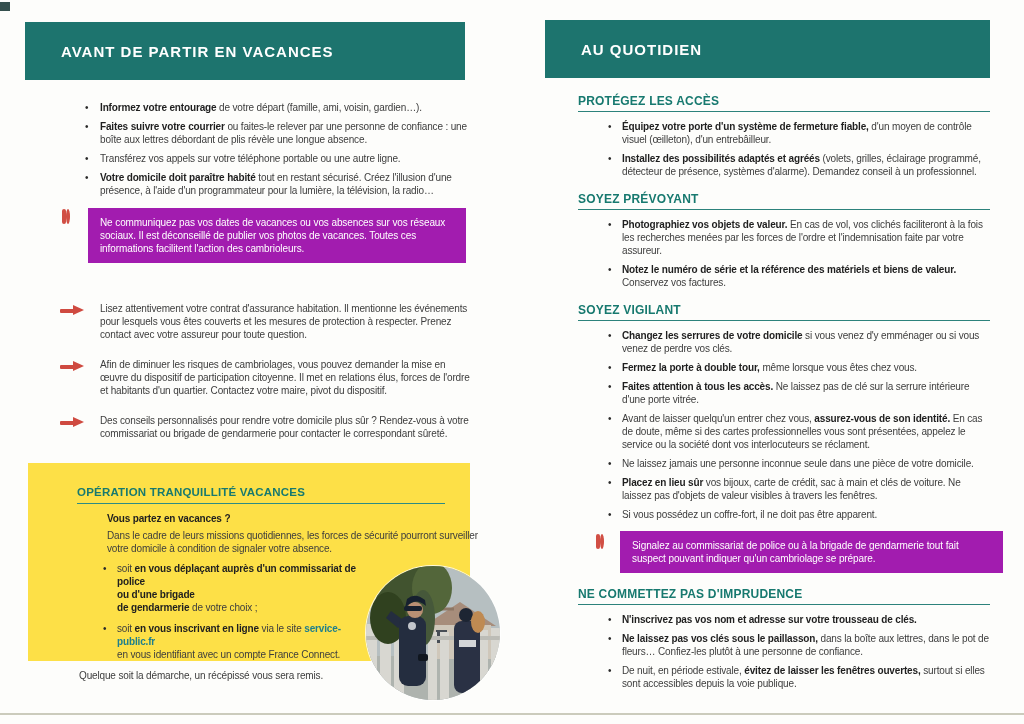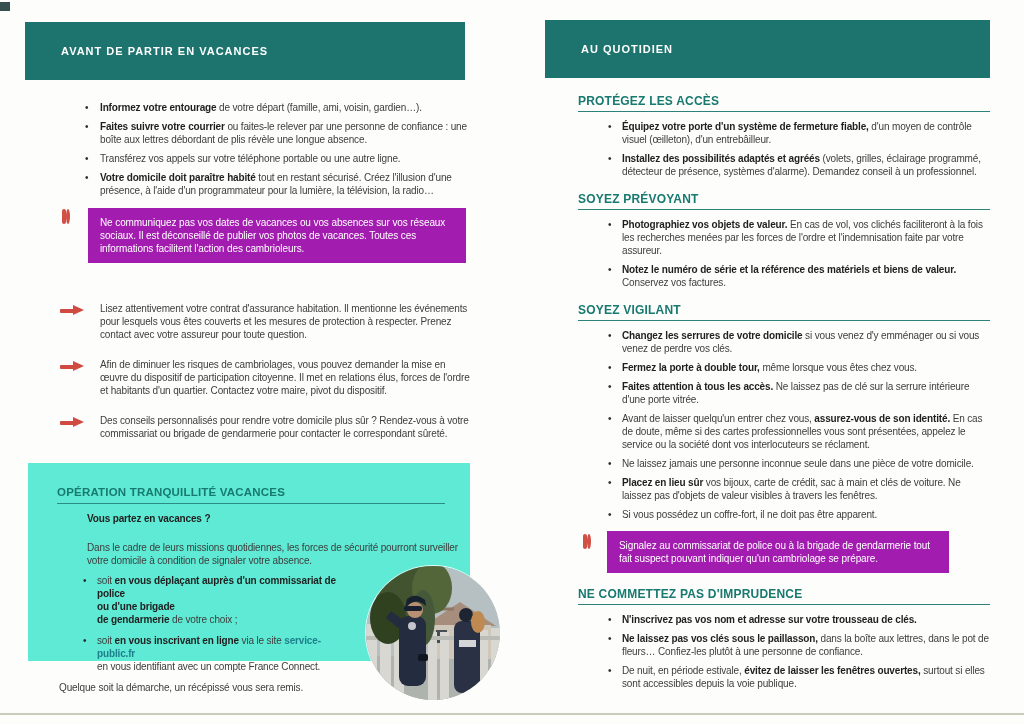--- a/index.html
+++ b/index.html
@@ -10,21 +10,21 @@
     color:#3d3d3d;font-size:10px;line-height:13px;letter-spacing:-0.15px;
   }
   .b{font-weight:bold;color:#1f1f1f;}
   .link{color:#1f7f8c;}
   .rich{white-space:pre-line;}
 
   
   .banner{
     position:absolute;height:58px;background:#1d746e;color:#ffffff;
     display:flex;align-items:center;box-sizing:border-box;padding-left:36px;
-    font-size:11px;font-weight:bold;letter-spacing:1px;
+    font-size:15px;font-weight:bold;letter-spacing:1px;
   }
   #banner-left{left:25px;top:22px;width:440px;}
   #banner-right{left:545px;top:20px;width:445px;}
 
   
   .col{position:absolute;}
   #left-col{left:60px;top:101px;width:410px;}
   #right-col{left:578px;top:95px;width:412px;}
 
   
@@ -35,21 +35,21 @@
   .rcol-list .dot{margin-left:30px;width:14px;}
   .txt{flex:1;}
 
   
   .warn-row{position:relative;}
   .warn-box{
     background:#a21caf;color:#ffffff;box-sizing:border-box;
     padding:8px 12px;letter-spacing:-0.1px;
   }
   #left-warn-row{margin:11px 0 0 28px;width:378px;}
-  #right-warn-row{margin:10px 0 4px 29px;width:342px;}
+  #right-warn-row{margin:10px 0 4px 42px;width:383px;}
   .excl{position:absolute;width:16px;height:50px;}
   #left-warn-row .excl{left:-26px;top:2px;}
   #right-warn-row .excl{left:-24px;top:4px;}
   .excl .bar{
     width:7px;height:29px;margin:0 auto;border:2px solid #d14f44;
     border-radius:50% / 14%;background:transparent;
   }
   .excl .pt{
     width:7px;height:7px;margin:4px auto 0;border:2px solid #d14f44;border-radius:50%;
   }
@@ -66,21 +66,21 @@
   
   .sec-h{
     color:#17796f;font-weight:bold;font-size:12px;letter-spacing:0.2px;
     border-bottom:1.5px solid #2c827b;padding-bottom:3px;margin:15px 0 8px 0;
   }
   .sec-h.first{margin-top:0;}
 
   
   #otv-box{
     position:absolute;left:28px;top:463px;width:442px;height:198px;
-    background:#5eead4;box-sizing:border-box;
+    background:#fde047;box-sizing:border-box;padding-left:20px;
   }
   #otv-title{
     margin:23px 25px 8px 29px;color:#17796f;font-weight:bold;font-size:11.5px;
     letter-spacing:0.2px;border-bottom:1.5px solid #2c8b84;padding-bottom:4px;
   }
   .otv-p{margin:0 30px 0 59px;width:372px;}
   .otv-bold{font-weight:bold;color:#1f1f1f;}
   #otv-p2{width:410px;white-space:nowrap;letter-spacing:-0.3px;}
   .otv-list{margin-top:7px;}
   .otv-list .item{margin:0 0 8px 0;}
@@ -152,21 +152,21 @@
           <span class="arr"></span>
         </span>
       <span class="txt">Des conseils personnalisés pour rendre votre domicile plus sûr ? Rendez-vous à votre commissariat ou brigade de gendarmerie pour contacter le correspondant sûreté.</span>
     </div>
   </div>
 </div>
 
 <div id="otv-box">
   <div id="otv-title" class="sec-h">OPÉRATION TRANQUILLITÉ VACANCES</div>
   <p class="otv-p otv-bold" style="margin-bottom:0;">Vous partez en vacances ?</p>
-  <p class="otv-p" style="margin-top:16px;margin-bottom:0;">Dans le cadre de leurs missions quotidiennes, les forces de sécurité pourront surveiller votre domicile à condition de signaler votre absence.</p>
+  <p class="otv-p" style="margin-top:4px;margin-bottom:0;">Dans le cadre de leurs missions quotidiennes, les forces de sécurité pourront surveiller votre domicile à condition de signaler votre absence.</p>
   <div class="otv-list">
     <div class="item">
       <span class="dot"></span>
       <span class="txt rich"><span>soit </span><span class="b">en vous déplaçant auprès d'un commissariat de police
 ou d'une brigade
 de gendarmerie</span><span> de votre choix ;</span></span>
     </div>
     <div class="item">
       <span class="dot"></span>
       <span class="txt rich"><span>soit </span><span class="b">en vous inscrivant en ligne</span><span> via le site </span><span class="b link">service-public.fr</span><span>

